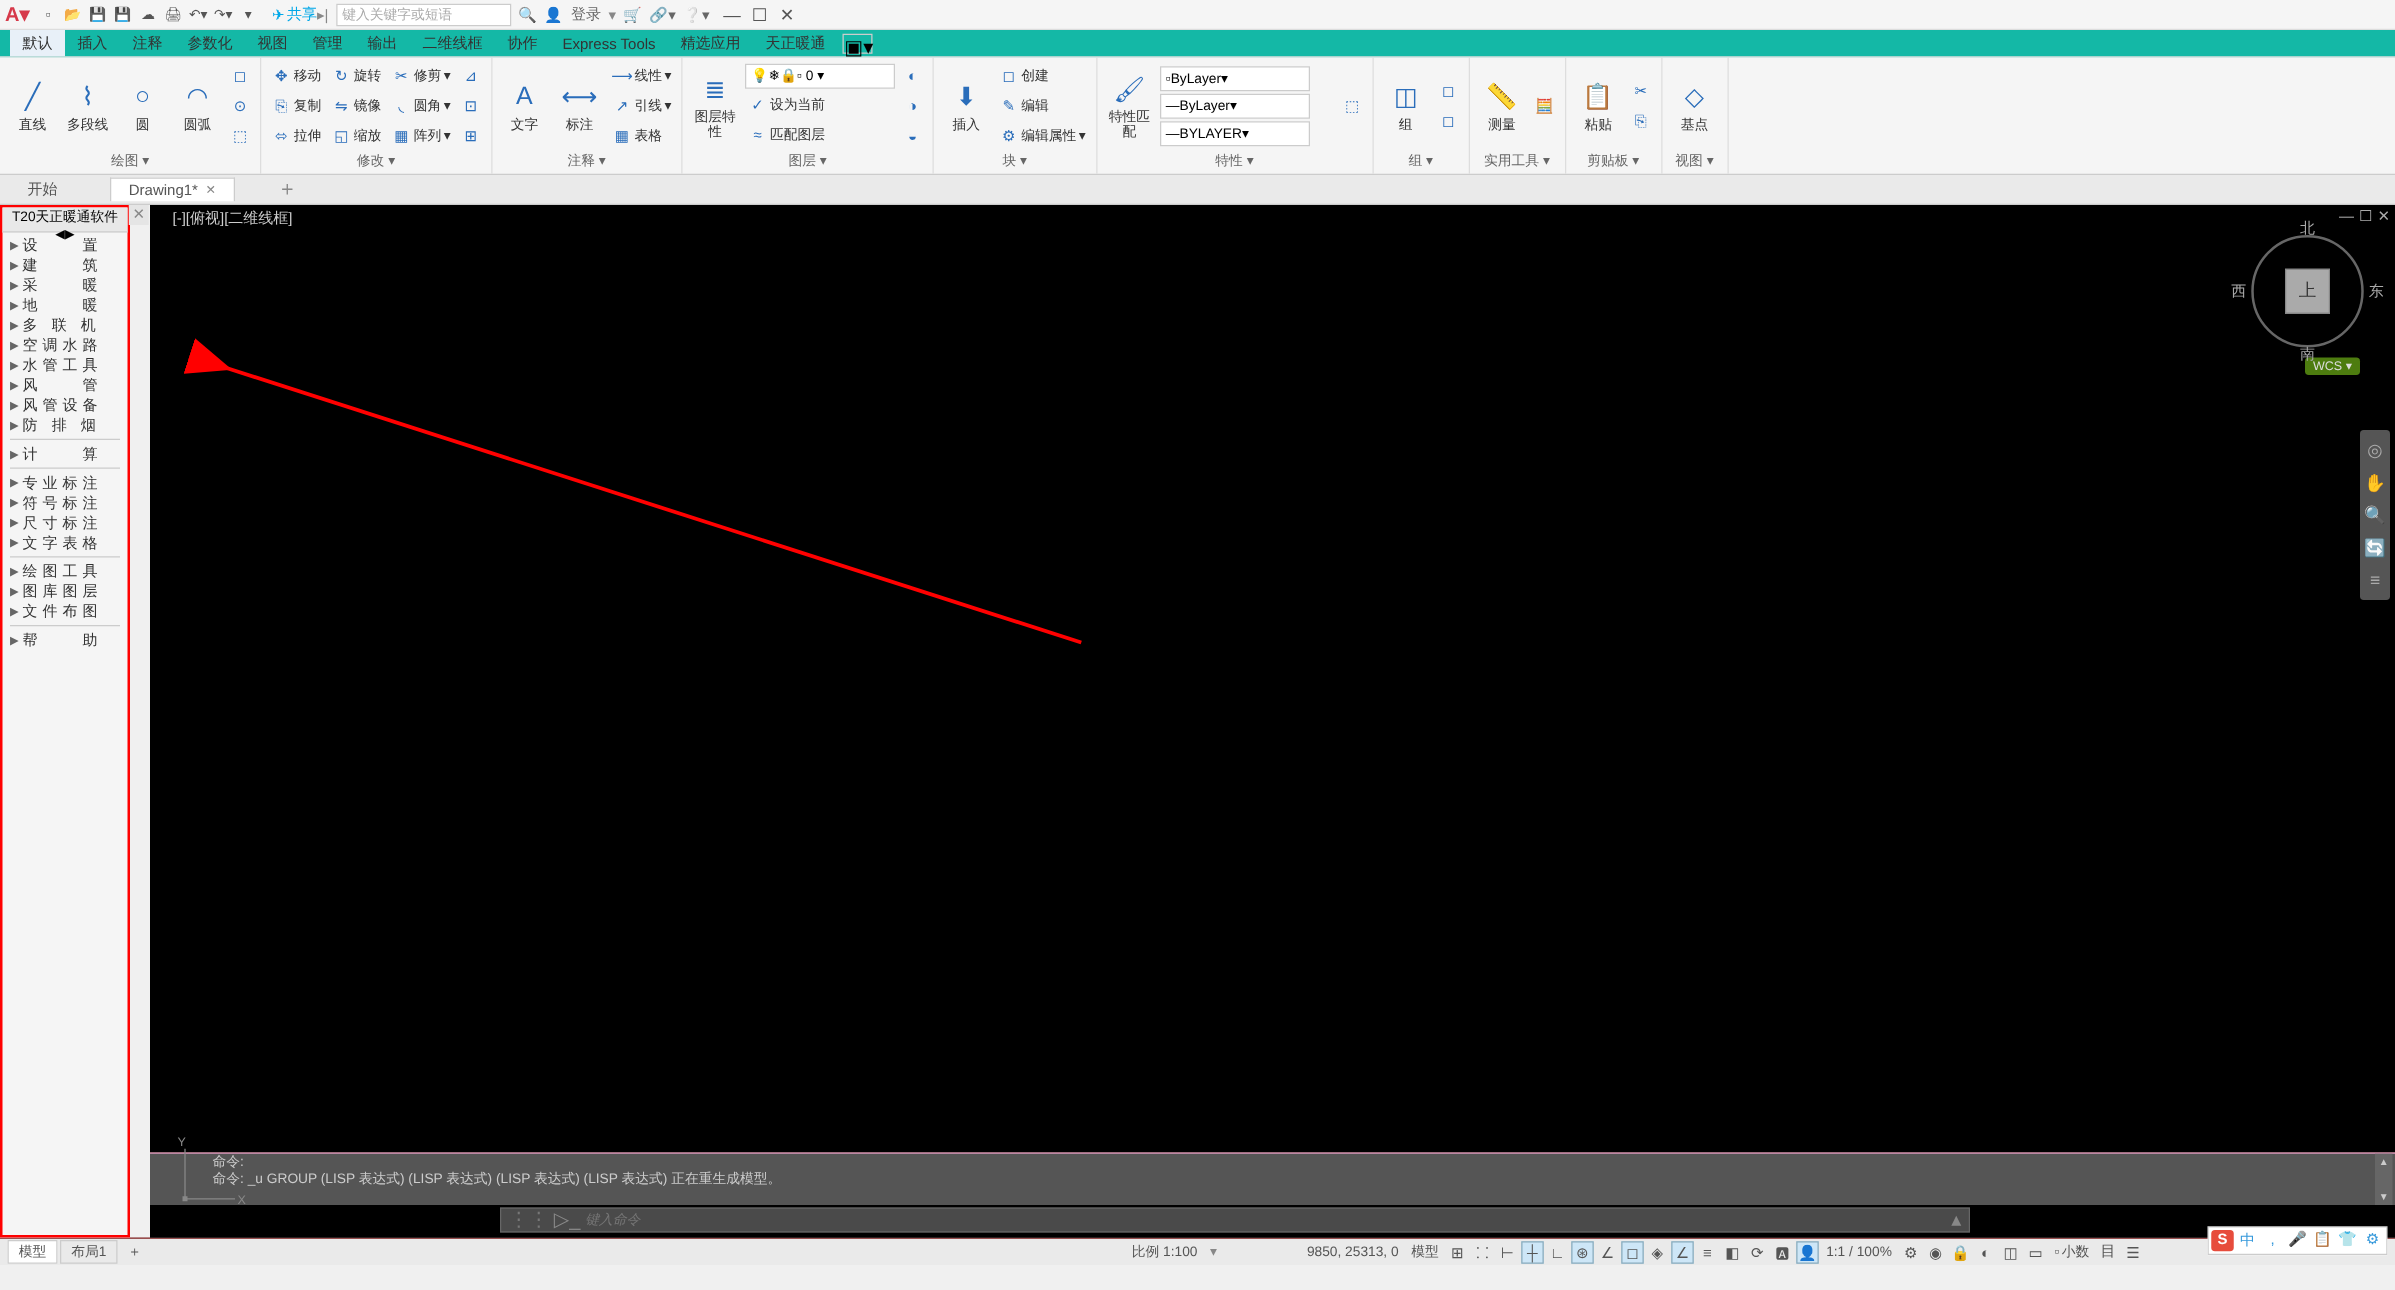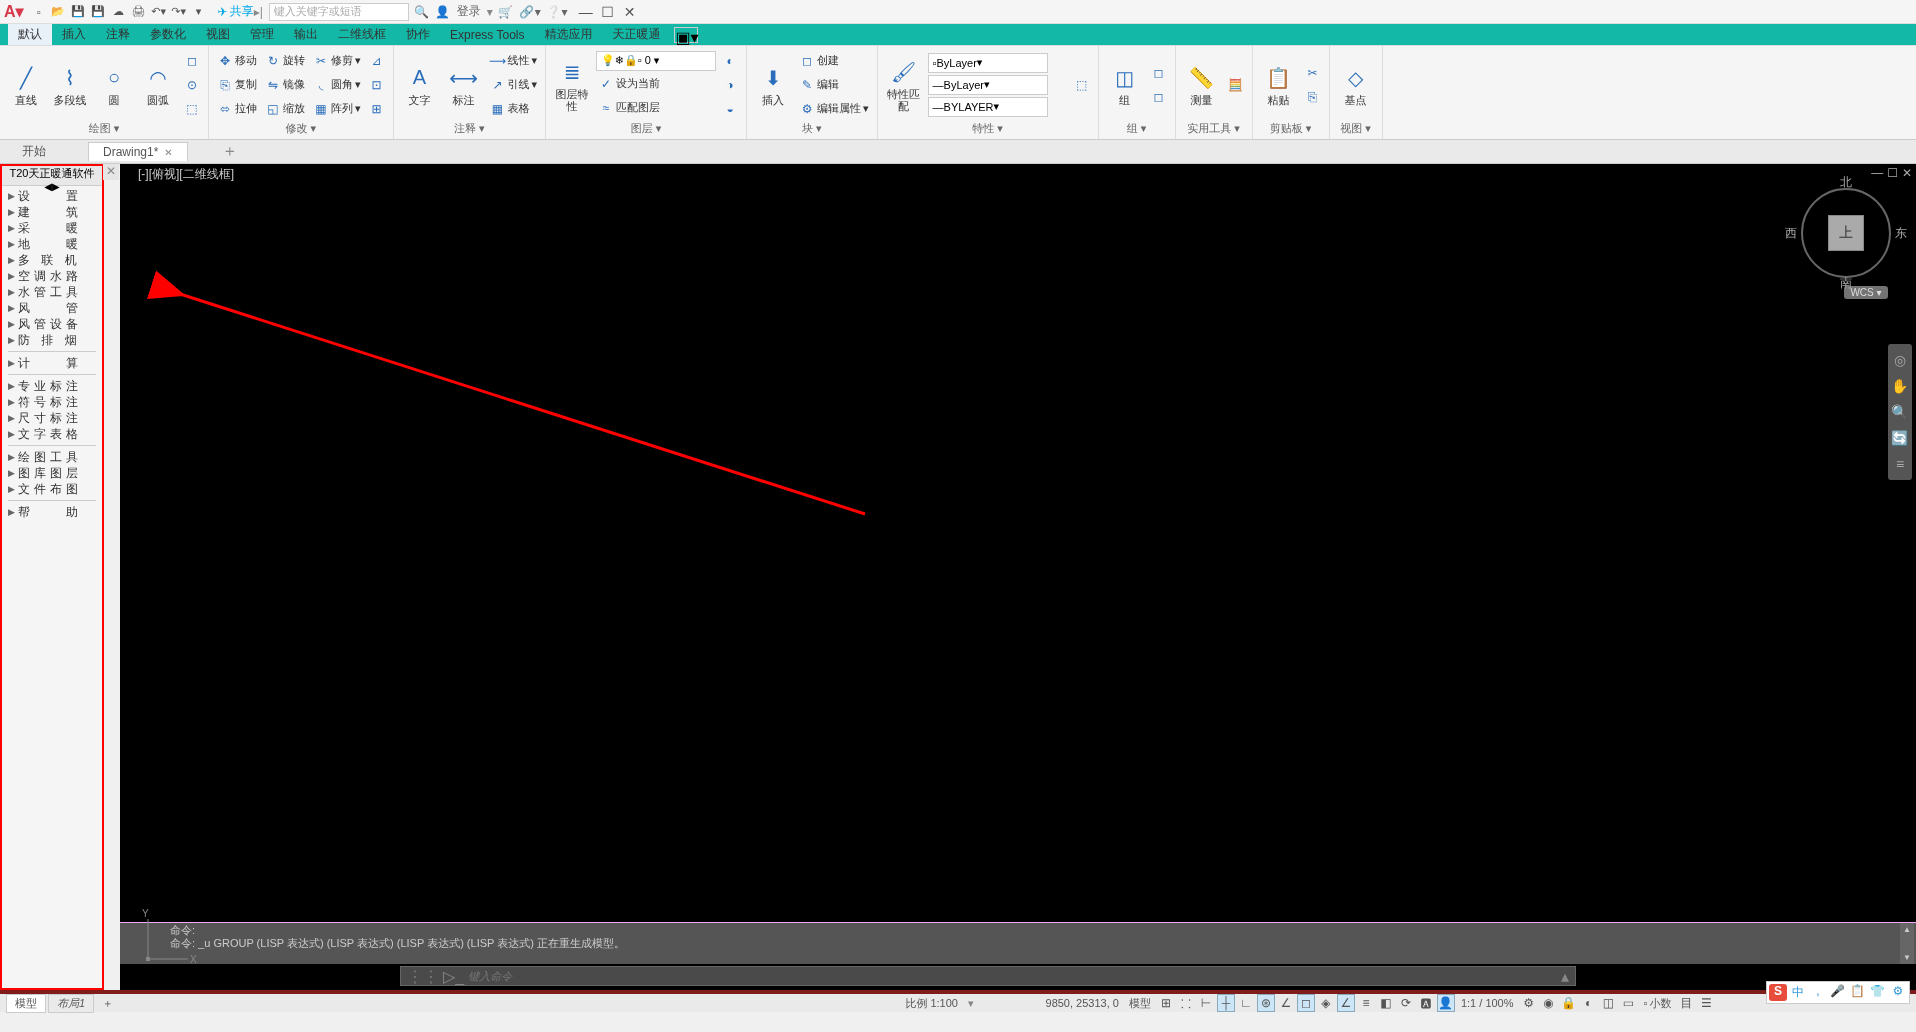--- a/index.html
+++ b/index.html
@@ -62,38 +62,38 @@
 .vp-label { position: absolute; top: 2px; left: 18px; color: #ccc; font-size: 12px; z-index: 3; }
 .vp-controls { position: absolute; top: 2px; right: 4px; display: flex; gap: 4px; color: #aaa; font-size: 12px; z-index: 3; }
 .viewcube-area { position: absolute; top: 24px; right: 20px; width: 100px; height: 120px; z-index: 3; }
 .compass { width: 90px; height: 90px; border: 2px solid #666; border-radius: 50%; position: relative; margin: 0 auto; }
 .compass .dir { position: absolute; color: #aaa; font-size: 12px; }
 .compass .n { top: -16px; left: 50%; transform: translateX(-50%); }
 .compass .s { bottom: -16px; left: 50%; transform: translateX(-50%); }
 .compass .e { right: -18px; top: 50%; transform: translateY(-50%); }
 .compass .w { left: -18px; top: 50%; transform: translateY(-50%); }
 .cube-face { position: absolute; top: 50%; left: 50%; transform: translate(-50%,-50%); width: 36px; height: 36px; background: #aaa; display: flex; align-items: center; justify-content: center; font-size: 14px; color: #333; border: 1px solid #888; }
-.wcs-badge { margin-top: 8px; background: #737373; color: #ddd; font-size: 10px; padding: 1px 6px; border-radius: 3px; text-align: center; width: 44px; margin-left: auto; margin-right: 8px; }
+.wcs-badge { margin-top: 8px; background: #4d7c0f; color: #ddd; font-size: 10px; padding: 1px 6px; border-radius: 3px; text-align: center; width: 44px; margin-left: auto; margin-right: 8px; }
 .nav-bar { position: absolute; right: 4px; top: 180px; width: 24px; background: #555; border-radius: 3px; display: flex; flex-direction: column; align-items: center; gap: 10px; padding: 8px 0; color: #aaa; font-size: 14px; z-index: 3; }
 
 .ucs-icon { position: absolute; bottom: 18px; left: 18px; color: #888; font-size: 12px; z-index: 3; }
 .ucs-svg { width: 60px; height: 60px; }
 
 .red-arrow-svg { position: absolute; top: 0; left: 0; width: 100%; height: 100%; z-index: 2; pointer-events: none; }
 
 
 .cmd-area { height: 42px; background: #a16207; display: flex; flex-direction: column; font-size: 11px; color: #ccc; border-top: 1px solid #f0abfc; }
 .cmd-history { flex: 1; padding: 1px 50px; line-height: 13px; background: #555; position: relative; }
 .cmd-scroll-right { position: absolute; right: 2px; top: 0; height: 100%; width: 14px; background: #666; display: flex; flex-direction: column; justify-content: space-between; align-items: center; font-size: 8px; }
 .cmd-input-row { height: 20px; display: flex; align-items: center; background: #4a4a4a; padding: 0 6px; gap: 4px; margin: 0 340px 0 280px; border: 1px solid #666; }
 .cmd-input-row .prompt-icon { color: #888; }
 .cmd-input-row input { flex: 1; background: transparent; border: none; color: #ccc; font-size: 11px; outline: none; font-style: italic; }
 
 
-.status-bar { height: 22px; background: #eaeaea; display: flex; align-items: center; font-size: 11px; color: #555; padding: 0 6px; gap: 2px; border-top: 4px solid #7f1d1d; }
+.status-bar { height: 22px; background: #eaeaea; display: flex; align-items: center; font-size: 11px; color: #555; padding: 0 6px; gap: 2px; border-top: 1px solid #7f1d1d; }
 .status-bar .tab-btn { padding: 1px 8px; background: #fff; border: 1px solid #ccc; cursor: pointer; }
 .status-bar .spacer-sm { flex: 0.8; }
 .status-bar .sb-item { padding: 0 4px; display: flex; align-items: center; gap: 2px; }
 .status-bar .sb-icon { width: 18px; height: 18px; display: flex; align-items: center; justify-content: center; cursor: pointer; border: 1px solid transparent; font-size: 12px; color: #555; }
 .status-bar .sb-icon.active { background: #cde6f7; border-color: #8ab; }
 
 
 .ime-badge { position: fixed; bottom: 28px; right: 6px; display: flex; gap: 2px; background: #fff; border: 1px solid #ccc; padding: 2px; font-size: 12px; z-index: 100; }
 .ime-badge .s-logo { background: #e74c3c; color: #fff; width: 18px; text-align: center; border-radius: 3px; font-weight: bold; }
 .ime-badge span { width: 18px; text-align: center; color: #3498db; }
@@ -559,21 +559,21 @@
           <input placeholder="键入命令" style="">
           <span style="color:#888;">▴</span>
         </div>
       </div>
     </div>
   </div>
 </div>
 
 <div class="status-bar">
   <span class="tab-btn">模型</span>
-  <span class="tab-btn" style="background:#eaeaea;font-style:italic;">布局1</span>
+  <span class="tab-btn" style="background:#eaeaea;">布局1</span>
   <span style="padding:0 6px;">＋</span>
   <div class="spacer-sm"></div>
   <span class="sb-item">比例 1:100</span>
   <span class="sb-item" style="color:#888;">▾</span>
   <span style="width:60px;"></span>
   <span class="sb-item">9850, 25313, 0</span>
   <span class="sb-item">模型</span>
   <span class="sb-icon">⊞</span>
   <span class="sb-icon">⸬</span>
   <span class="sb-icon">⊢</span>

